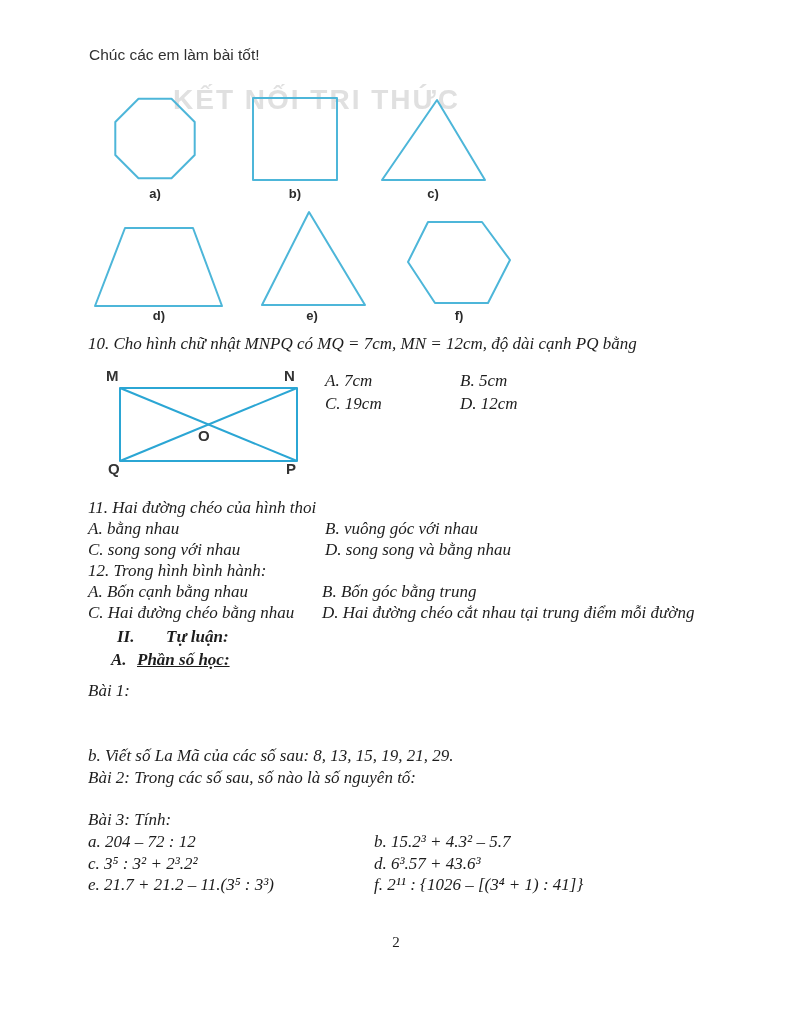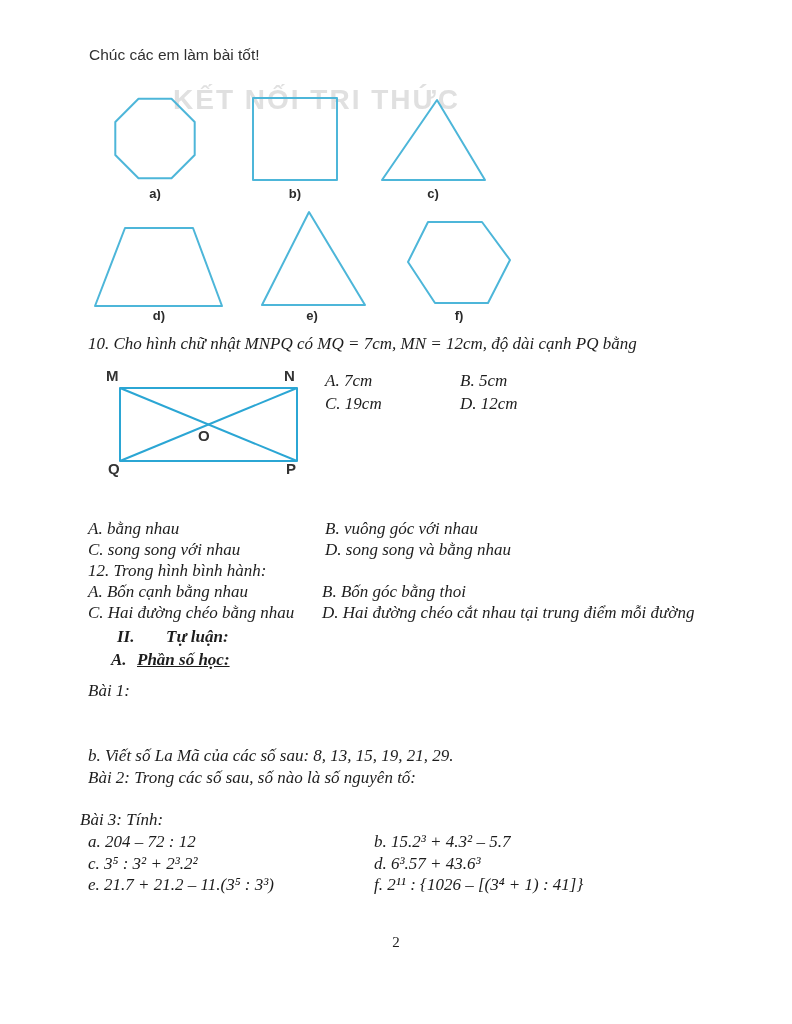--- a/index.html
+++ b/index.html
@@ -60,42 +60,43 @@
   <div class="vertex" style="left:284px;top:367px">N</div>
   <div class="vertex" style="left:108px;top:460px">Q</div>
   <div class="vertex" style="left:286px;top:460px">P</div>
   <div class="vertex" style="left:198px;top:427px">O</div>
 
   <div class="t" style="left:325px;top:371px">A. 7cm</div>
   <div class="t" style="left:460px;top:371px">B. 5cm</div>
   <div class="t" style="left:325px;top:394px">C. 19cm</div>
   <div class="t" style="left:460px;top:394px">D. 12cm</div>
 
+  <div class="t" style="left:88px;top:498px">11. Hai đường chéo của hình thoi</div>
   <div class="t" style="left:88px;top:519px">A. bằng nhau</div>
   <div class="t" style="left:325px;top:519px">B. vuông góc với nhau</div>
   <div class="t" style="left:88px;top:540px">C. song song với nhau</div>
   <div class="t" style="left:325px;top:540px">D. song song và bằng nhau</div>
 
   <div class="t" style="left:88px;top:561px">12. Trong hình bình hành:</div>
   <div class="t" style="left:88px;top:582px">A. Bốn cạnh bằng nhau</div>
-  <div class="t" style="left:322px;top:582px">B. Bốn góc bằng thoi</div>
+  <div class="t" style="left:322px;top:582px">B. Bốn góc bằng trung</div>
   <div class="t" style="left:322px;top:603px">D. Hai đường chéo cắt nhau tại trung điểm mỗi đường</div>
   <div class="t" style="left:88px;top:603px">C. Hai đường chéo bằng nhau</div>
 
   <div class="t bold" style="left:117px;top:627px">II.</div>
   <div class="t bold" style="left:166px;top:627px">Tự luận:</div>
   <div class="t bold" style="left:111px;top:650px">A.</div>
   <div class="t bold underline" style="left:137px;top:650px">Phần số học:</div>
 
   <div class="t" style="left:88px;top:681px">Bài 1:</div>
   <div class="t" style="left:88px;top:746px">b. Viết số La Mã của các số sau: 8, 13, 15, 19, 21, 29.</div>
 
   <div class="t" style="left:88px;top:768px">Bài 2: Trong các số sau, số nào là số nguyên tố:</div>
 
-  <div class="t" style="left:80px;top:810px">Bài 3: Tính:</div>
+  <div class="t" style="left:88px;top:810px">Bài 3: Tính:</div>
   <div class="t" style="left:88px;top:832px">a. 204 – 72 : 12</div>
   <div class="t" style="left:374px;top:832px">b. 15.2³ + 4.3² – 5.7</div>
   <div class="t" style="left:88px;top:854px">c. 3⁵ : 3² + 2³.2²</div>
   <div class="t" style="left:374px;top:854px">d. 6³.57 + 43.6³</div>
   <div class="t" style="left:88px;top:875px">e. 21.7 + 21.2 – 11.(3⁵ : 3³)</div>
   <div class="t" style="left:374px;top:875px">f. 2¹¹ : {1026 – [(3⁴ + 1) : 41]}</div>
 
   <div class="pagenum">2</div>
 
 </div>

